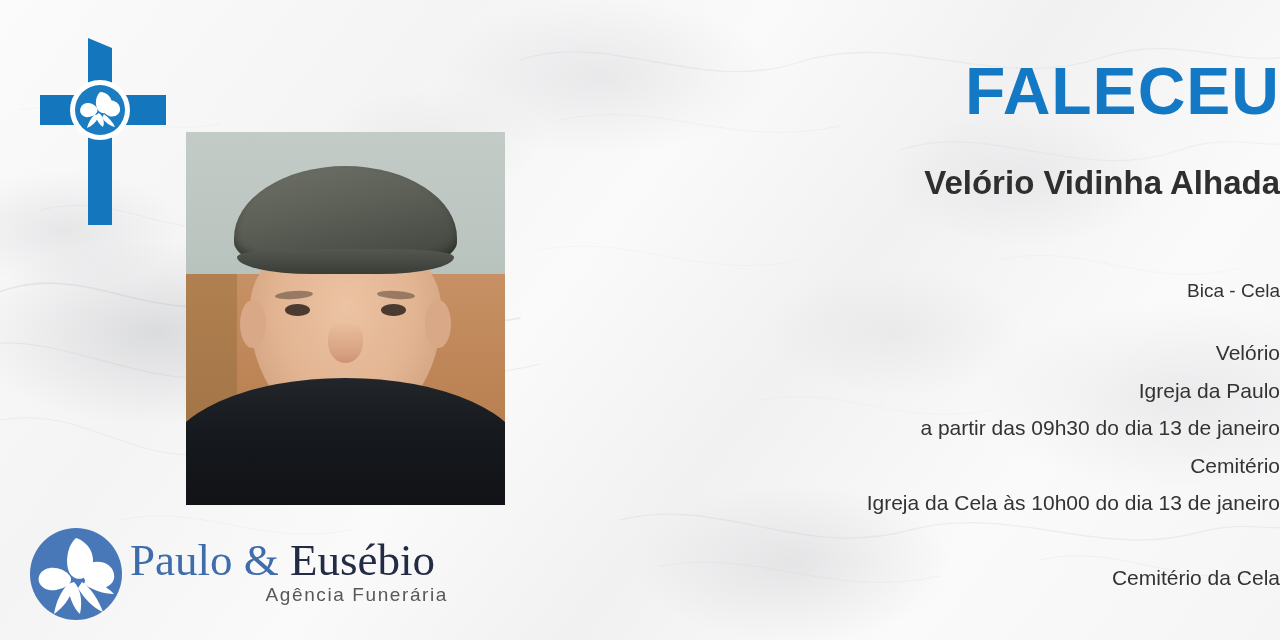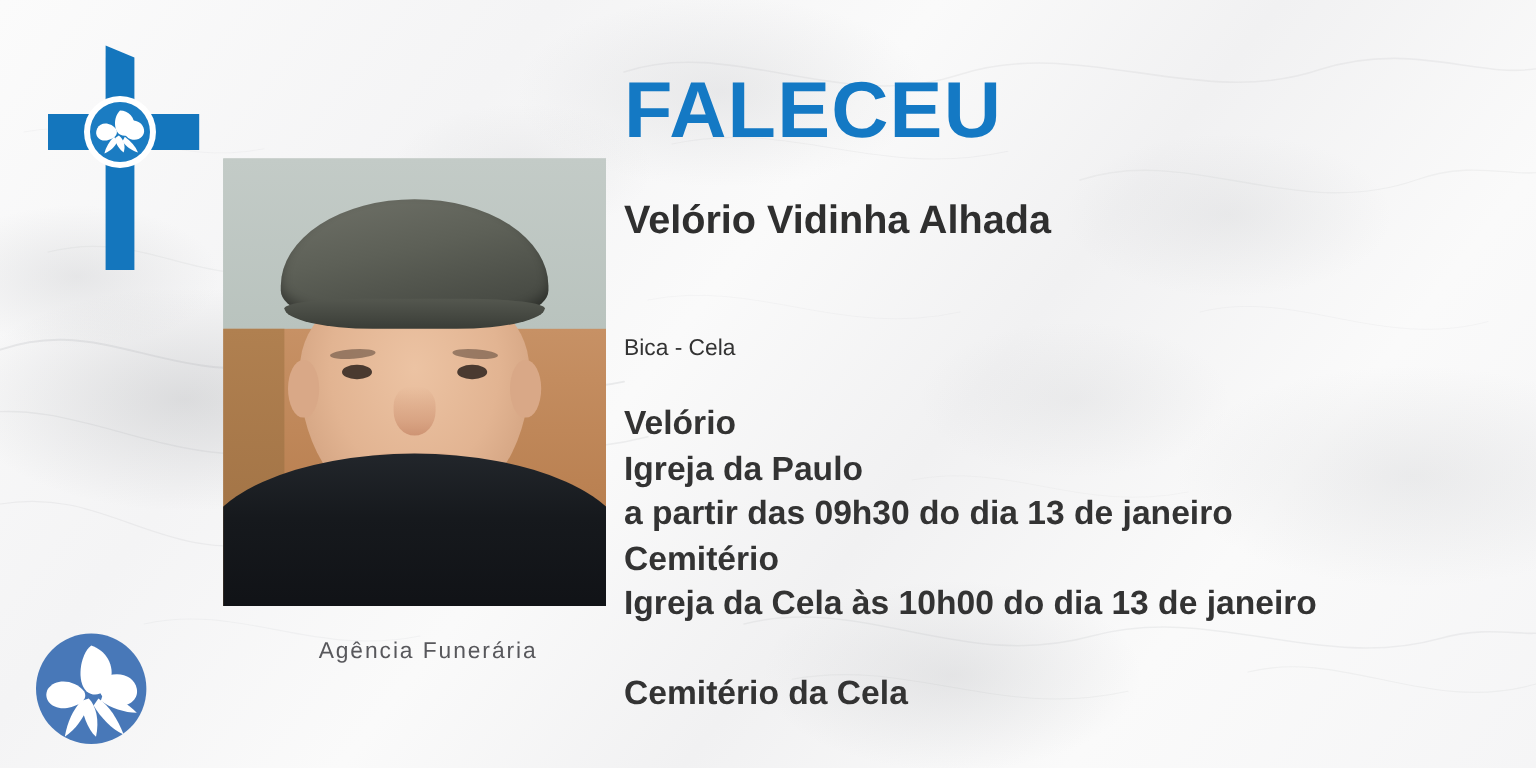--- a/index.html
+++ b/index.html
@@ -145,21 +145,21 @@
     border-radius: 50%;
   }
 
   
   .right {
     position: absolute;
     left: 520px;
     top: 0;
     width: 760px;
     height: 640px;
-    text-align: left;
+    text-align: right;
   }
   .title {
     position: absolute;
     left: 0; top: 58px;
     width: 100%;
     font-size: 66px;
     font-weight: bold;
     letter-spacing: 1px;
     color: #1479c4;
     line-height: 1;
@@ -189,25 +189,24 @@
     font-size: 19px;
     color: #333333;
     line-height: 1.2;
   }
   .details {
     position: absolute;
     left: 0; top: 334px;
     width: 100%;
   }
   .details .line {
-    font-size: 28px;
+    font-size: 21px;
     color: #333333;
     line-height: 37.5px;
     white-space: nowrap;
-    font-weight: bold;
   }
   .details .line.blank { color: transparent; }
 
   
   .logo {
     position: absolute;
     left: 28px;
     top: 520px;
     width: 420px;
     height: 108px;
@@ -325,17 +324,18 @@
         <path d="M48,12 C60,16 68,28 64,42 C61,52 51,56 44,50 C36,43 38,20 48,12 Z"></path>
         <path d="M56,40 C68,32 84,36 86,48 C88,58 77,65 66,61 C57,58 51,46 56,40 Z"></path>
         <path d="M42,50 C34,40 18,39 12,48 C7,57 16,66 28,64 C38,62 46,57 42,50 Z"></path>
         <path d="M46,56 C52,62 55,74 52,88 C45,82 40,68 40,58 Z"></path>
         <path d="M54,56 C63,62 70,73 75,86 C65,82 56,72 50,62 Z"></path>
         <path d="M40,58 C33,65 28,76 26,88 C35,82 42,72 45,63 Z"></path>
         <path d="M58,52 C68,54 78,60 86,68 C76,68 64,64 56,58 Z"></path>
       </g>
     </svg>
     <div class="logo-text">
+      <div class="logo-word"><span class="w1">Paulo &amp;</span><span class="w2"> Eusébio</span></div>
       <div class="logo-tag">Agência Funerária</div>
     </div>
   </div>
 
 </div>
 
 </body></html>

